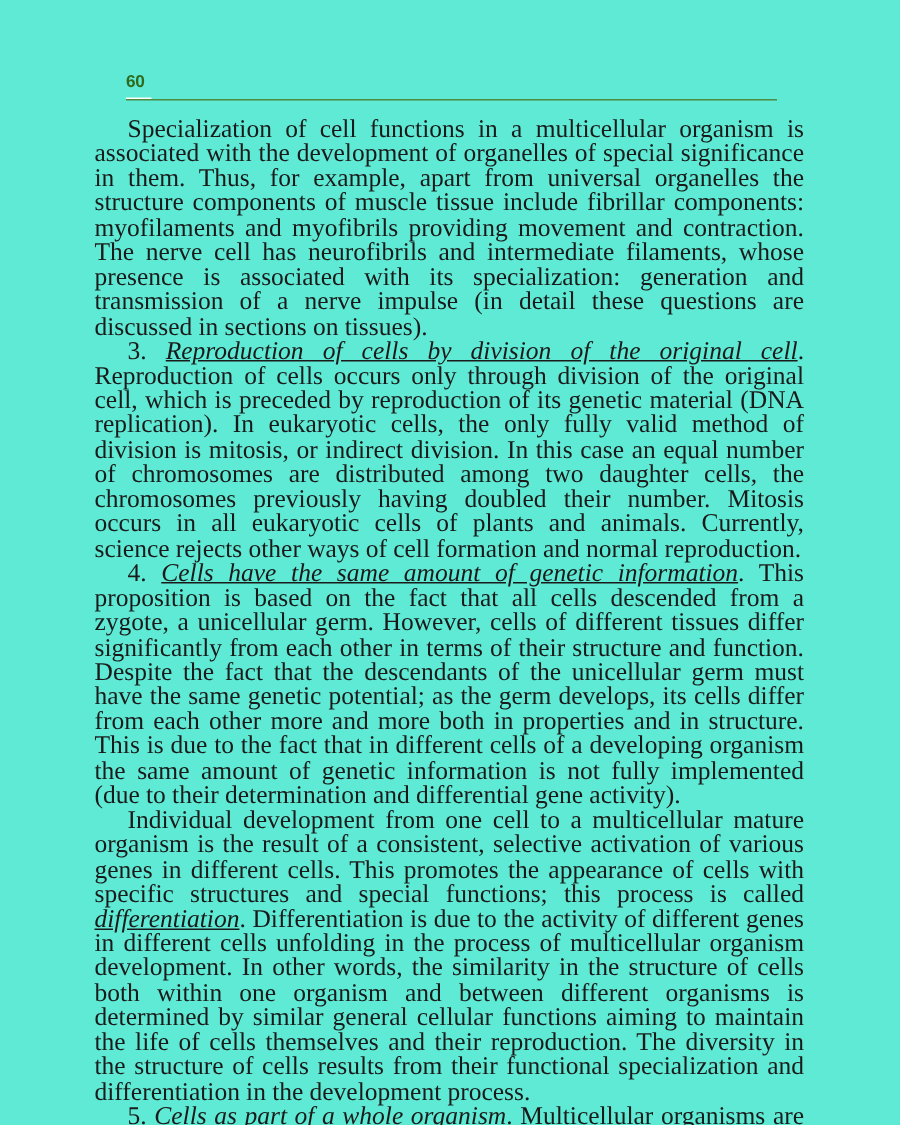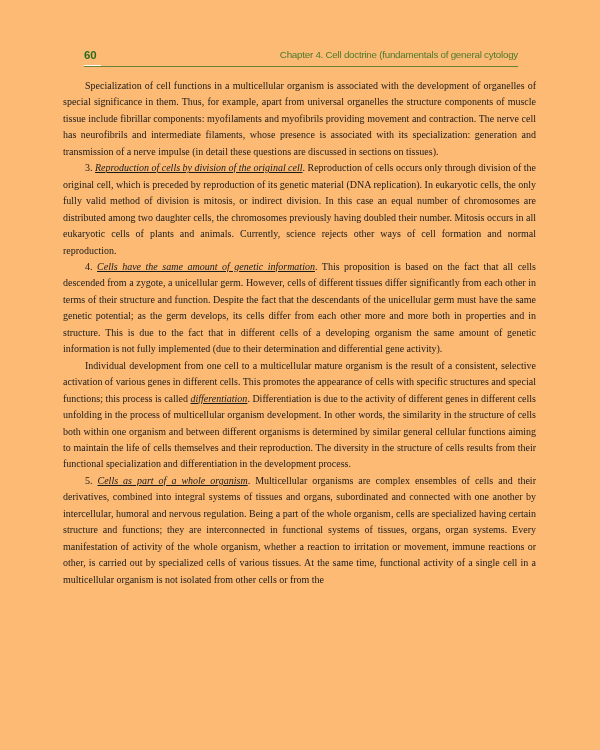--- a/index.html
+++ b/index.html
@@ -74,41 +74,40 @@
   .textblock {
     position: absolute;
     left: 63px;
     top: 78px;
     width: 473px;
   }
   p.para {
     margin: 0;
     text-align: justify;
     text-justify: inter-word;
-    font-size: 10px;
+    font-size: 17px;
     line-height: 16.45px;
     color: #1a1a1a;
     text-indent: 22px;
     hyphens: manual;
     -webkit-hyphens: manual;
     word-spacing: -0.1px;
   }
   em {
     font-style: italic;
     text-decoration: underline;
   }
 </style>
 </head>
 <body>
 
-<div class="page" style="background: #fdba74;">
+<div class="page" style="background: #5eead4;">
 
   <div class="running-head">
     <span class="folio" style="color: rgb(47, 107, 31);">60</span>
-    <span class="chapter-title" style="color: rgb(74, 122, 44);">Chapter 4. Cell doctrine (fundamentals of general cytology</span>
   </div>
   <div class="head-rule" style="background: rgb(74, 122, 44);"></div>
   <div class="head-rule-short" style="background: rgb(253, 253, 252);"></div>
 
   <div class="textblock" id="textblock">
       <p class="para" style="color: rgb(26, 26, 26);"><span>Specialization of cell functions in a multicellular organism is associated with the development of organelles of special significance in them. Thus, for example, apart from universal organelles the structure components of muscle tissue include fibrillar components: myofilaments and myofibrils providing movement and contraction. The nerve cell has neurofibrils and intermediate filaments, whose presence is associated with its specialization: generation and transmission of a nerve impulse (in detail these questions are discussed in sections on tissues).</span></p>
       <p class="para" style="color: rgb(26, 26, 26);"><span>3. </span><em>Reproduction of cells by division of the original cell</em><span>. Reproduction of cells occurs only through division of the original cell, which is preceded by reproduction of its genetic material (DNA replication). In eukaryotic cells, the only fully valid method of division is mitosis, or indirect division. In this case an equal number of chromosomes are distributed among two daughter cells, the chromosomes previously having doubled their number. Mitosis occurs in all eukaryotic cells of plants and animals. Currently, science rejects other ways of cell formation and normal reproduction.</span></p>
       <p class="para" style="color: rgb(26, 26, 26);"><span>4. </span><em>Cells have the same amount of genetic information</em><span>. This proposition is based on the fact that all cells descended from a zygote, a unicellular germ. However, cells of different tissues differ significantly from each other in terms of their structure and function. Despite the fact that the descendants of the unicellular germ must have the same genetic potential; as the germ develops, its cells differ from each other more and more both in properties and in structure. This is due to the fact that in different cells of a developing organism the same amount of genetic information is not fully implemented (due to their determination and differential gene activity).</span></p>
       <p class="para" style="color: rgb(26, 26, 26);"><span>Individual development from one cell to a multicellular mature organism is the result of a consistent, selective activation of various genes in different cells. This promotes the appearance of cells with specific structures and special functions; this process is called </span><em>differentiation</em><span>. Differentiation is due to the activity of different genes in different cells unfolding in the process of multicellular organism development. In other words, the similarity in the structure of cells both within one organism and between different organisms is determined by similar general cellular functions aiming to maintain the life of cells themselves and their reproduction. The diversity in the structure of cells results from their functional specialization and differentiation in the development process.</span></p>
       <p class="para" style="color: rgb(26, 26, 26);"><span>5. </span><em>Cells as part of a whole organism</em><span>. Multicellular organisms are complex ensembles of cells and their derivatives, combined into integral systems of tissues and organs, subordinated and connected with one another by intercellular, humoral and nervous regulation. Being a part of the whole organism, cells are specialized having certain structure and functions; they are interconnected in functional systems of tissues, organs, organ systems. Every manifestation of activity of the whole organism, whether a reaction to irritation or movement, immune reactions or other, is carried out by specialized cells of various tissues. At the same time, functional activity of a single cell in a multicellular organism is not isolated from other cells or from the</span></p>

